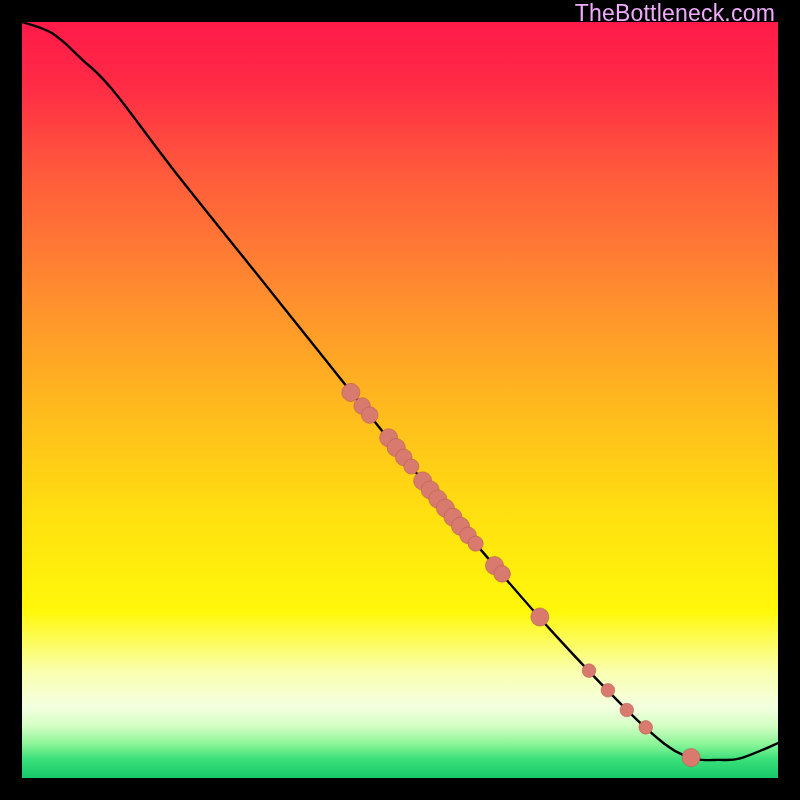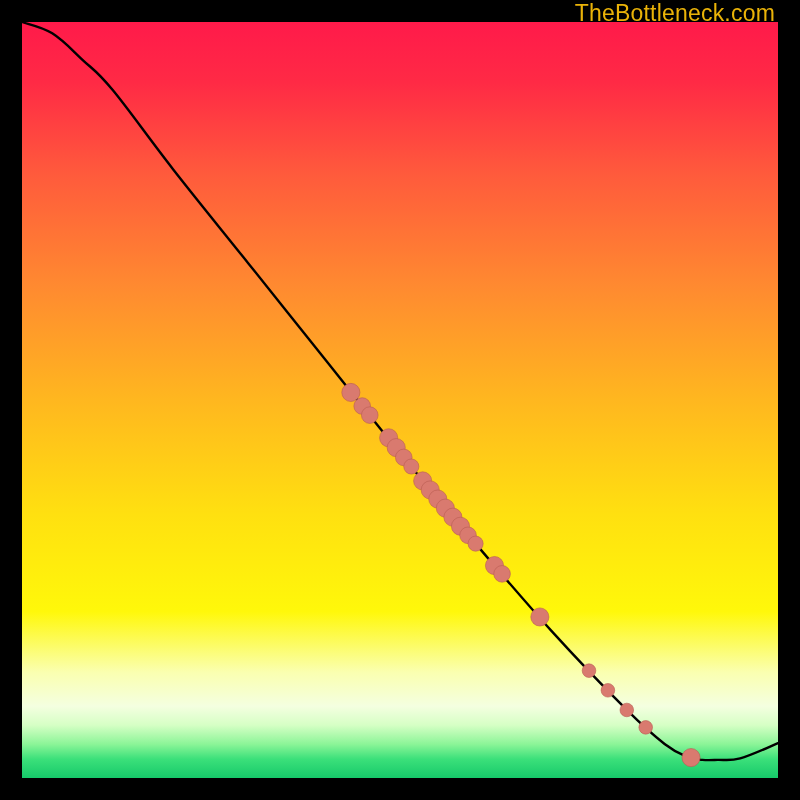--- a/index.html
+++ b/index.html
@@ -23,21 +23,21 @@
     top: 0;
     width: 756px;
     height: 756px;
   }
   .watermark {
     position: absolute;
     top: 0px;
     right: 25px;
     font-family: Arial, Helvetica, sans-serif;
     font-size: 23px;
-    color: #eab308;
+    color: #f0abfc;
     letter-spacing: 0.2px;
     user-select: none;
   }
   svg.curve {
     position: absolute;
     left: 0;
     top: 0;
     width: 756px;
     height: 756px;
     overflow: visible;

